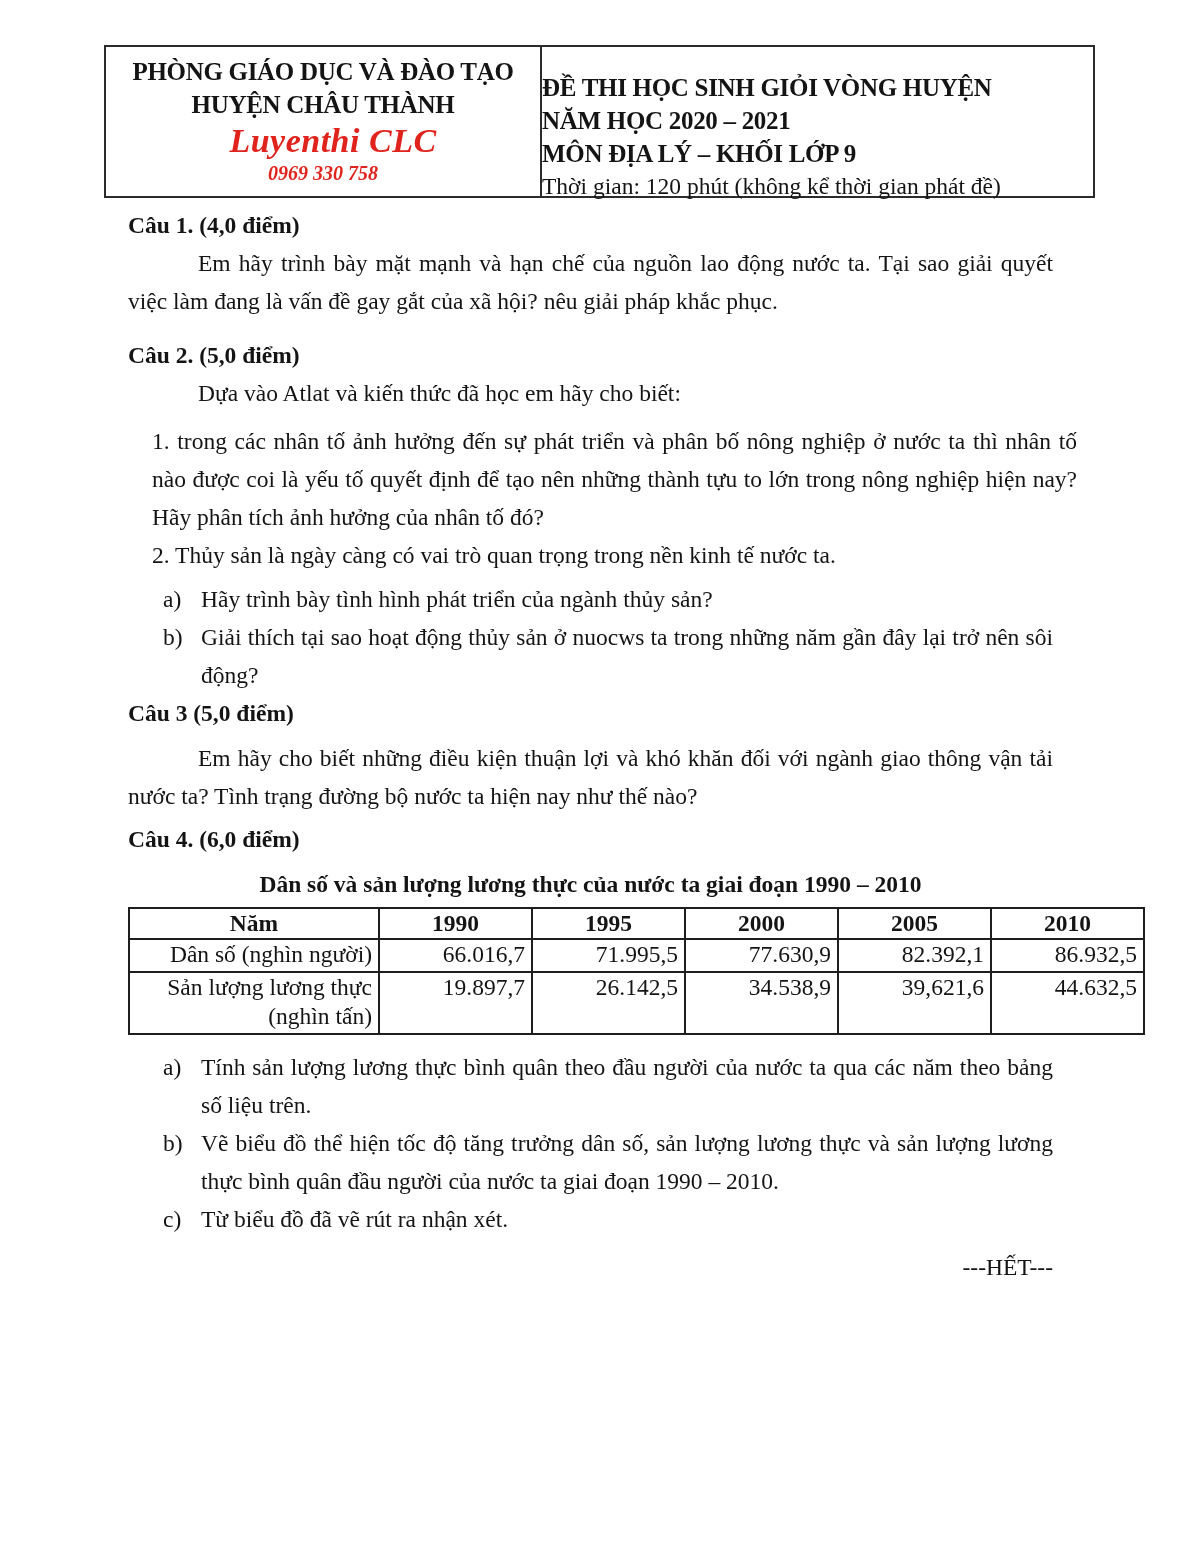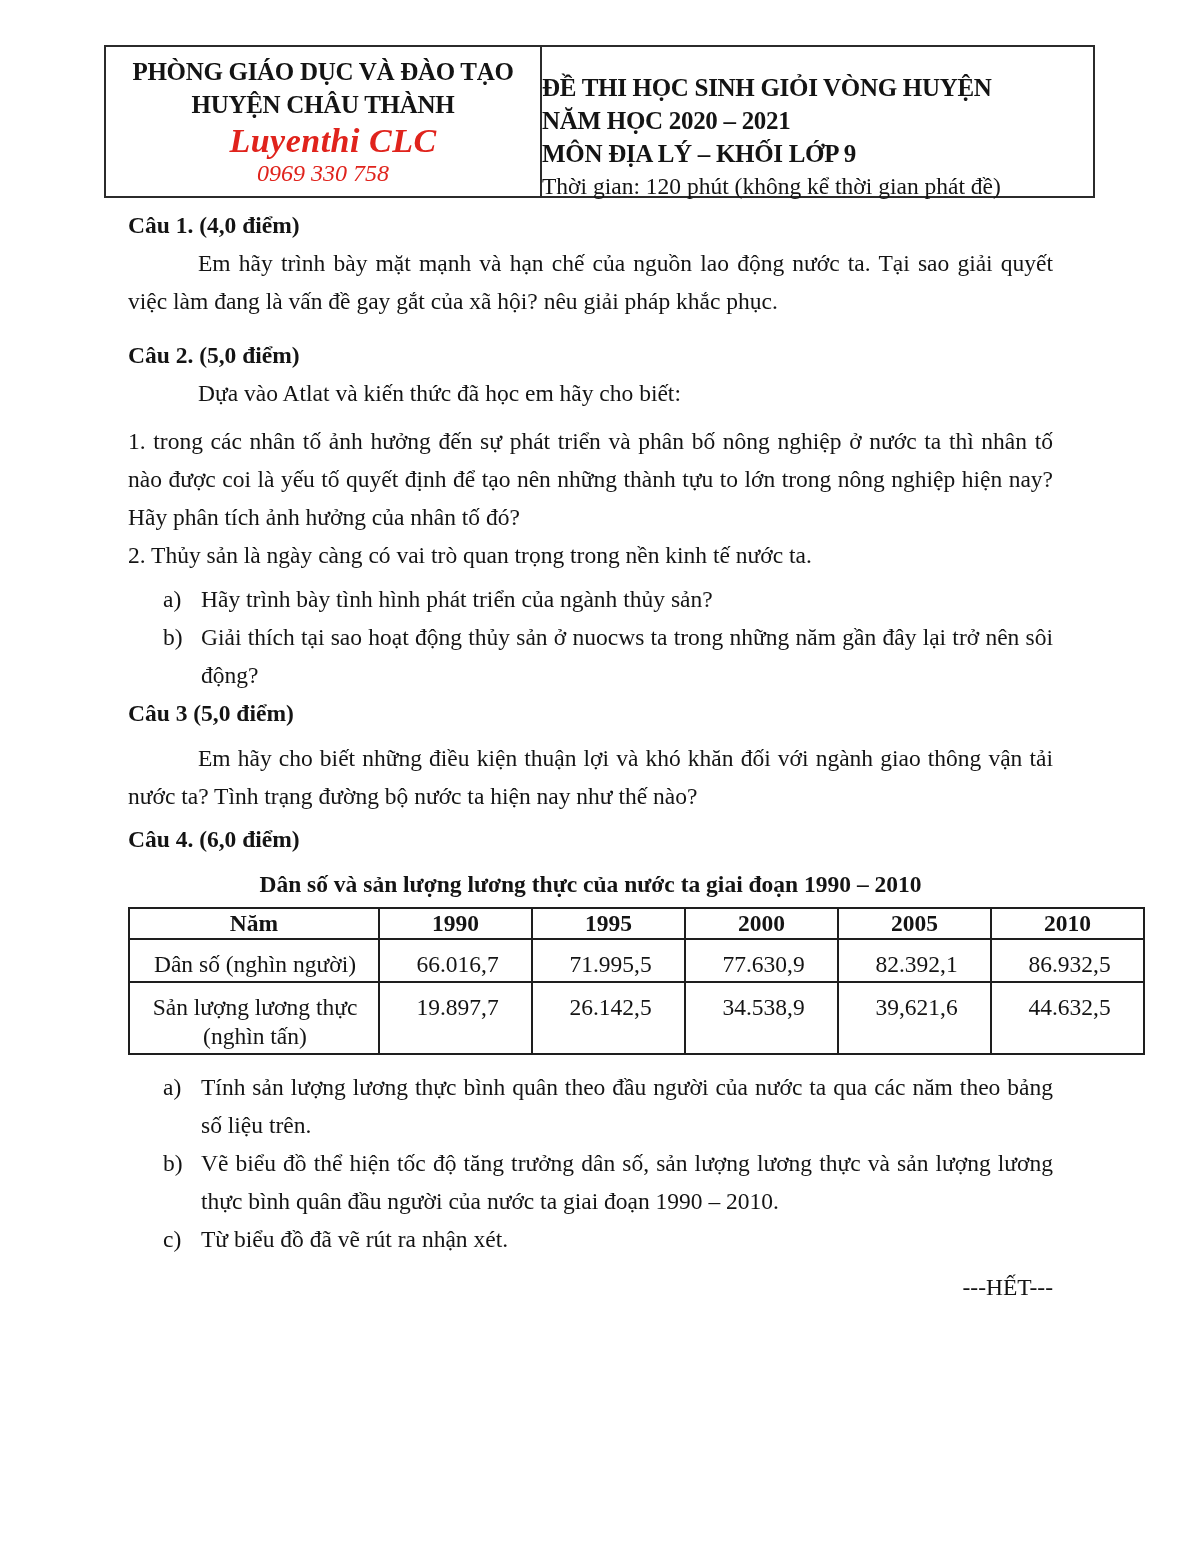--- a/index.html
+++ b/index.html
@@ -26,28 +26,28 @@
   .header-right { flex: 1; text-align: left; padding-top: 24px; }
   .org-line  { font-weight: bold; font-size: 25px; line-height: 33px; letter-spacing: -0.3px; }
   .title-line{ font-weight: bold; font-size: 25px; line-height: 33px; letter-spacing: -0.3px; }
   .time-line { font-size: 23.5px; line-height: 33px; }
   .logo-text {
     font-weight: bold; font-style: italic;
     font-size: 34px; line-height: 38px; letter-spacing: 0.5px;
     margin-top: 1px;
     padding-left: 20px;
   }
-  .logo-phone { font-weight: normal; font-style: italic; font-size: 24px; line-height: 27px; }
+  .logo-phone { font-weight: bold; font-style: italic; font-size: 20px; line-height: 27px; }
 
   
   .doc-body { position: absolute; left: 128px; top: 206px; width: 1016px; font-size: 23.5px; }
   .text-w { width: 925px; }
   .q-heading { font-weight: bold; line-height: 38px; }
   .para { text-align: justify; text-indent: 70px; line-height: 38px; }
-  .plain { text-align: justify; line-height: 38px; }
+  .plain { text-align: justify; line-height: 38px; margin-left: 24px; }
 
   .mt16 { margin-top: 16px; }
   .mt10 { margin-top: 10px; }
   .mt7  { margin-top: 7px; }
   .mt6  { margin-top: 6px; }
   .mt5  { margin-top: 5px; }
   .mt13 { margin-top: 13px; }
 
   .sub-item { display: flex; margin-left: 35px; width: 890px; line-height: 38px; }
   .sub-label { flex: 0 0 38px; }
@@ -59,21 +59,21 @@
     border-collapse: collapse; table-layout: fixed;
     width: 1015px; margin-top: 4px;
   }
   .data-table th, .data-table td {
     border: 2px solid #1e1e1e;
     line-height: 29px;
     vertical-align: top;
     font-size: 23.5px;
   }
   .data-table th { font-weight: bold; text-align: center; padding: 0 4px; }
-  .data-table td { text-align: center; padding: 10px 6px 2px 10px; }
+  .data-table td { text-align: right; padding: 0 6px 2px 10px; }
   .data-table td.row-label { padding-left: 8px; }
 
   .end-line { text-align: right; line-height: 38px; }
 </style>
 </head>
 <body>
 
 <div class="page">
 
   <div class="header-box">

